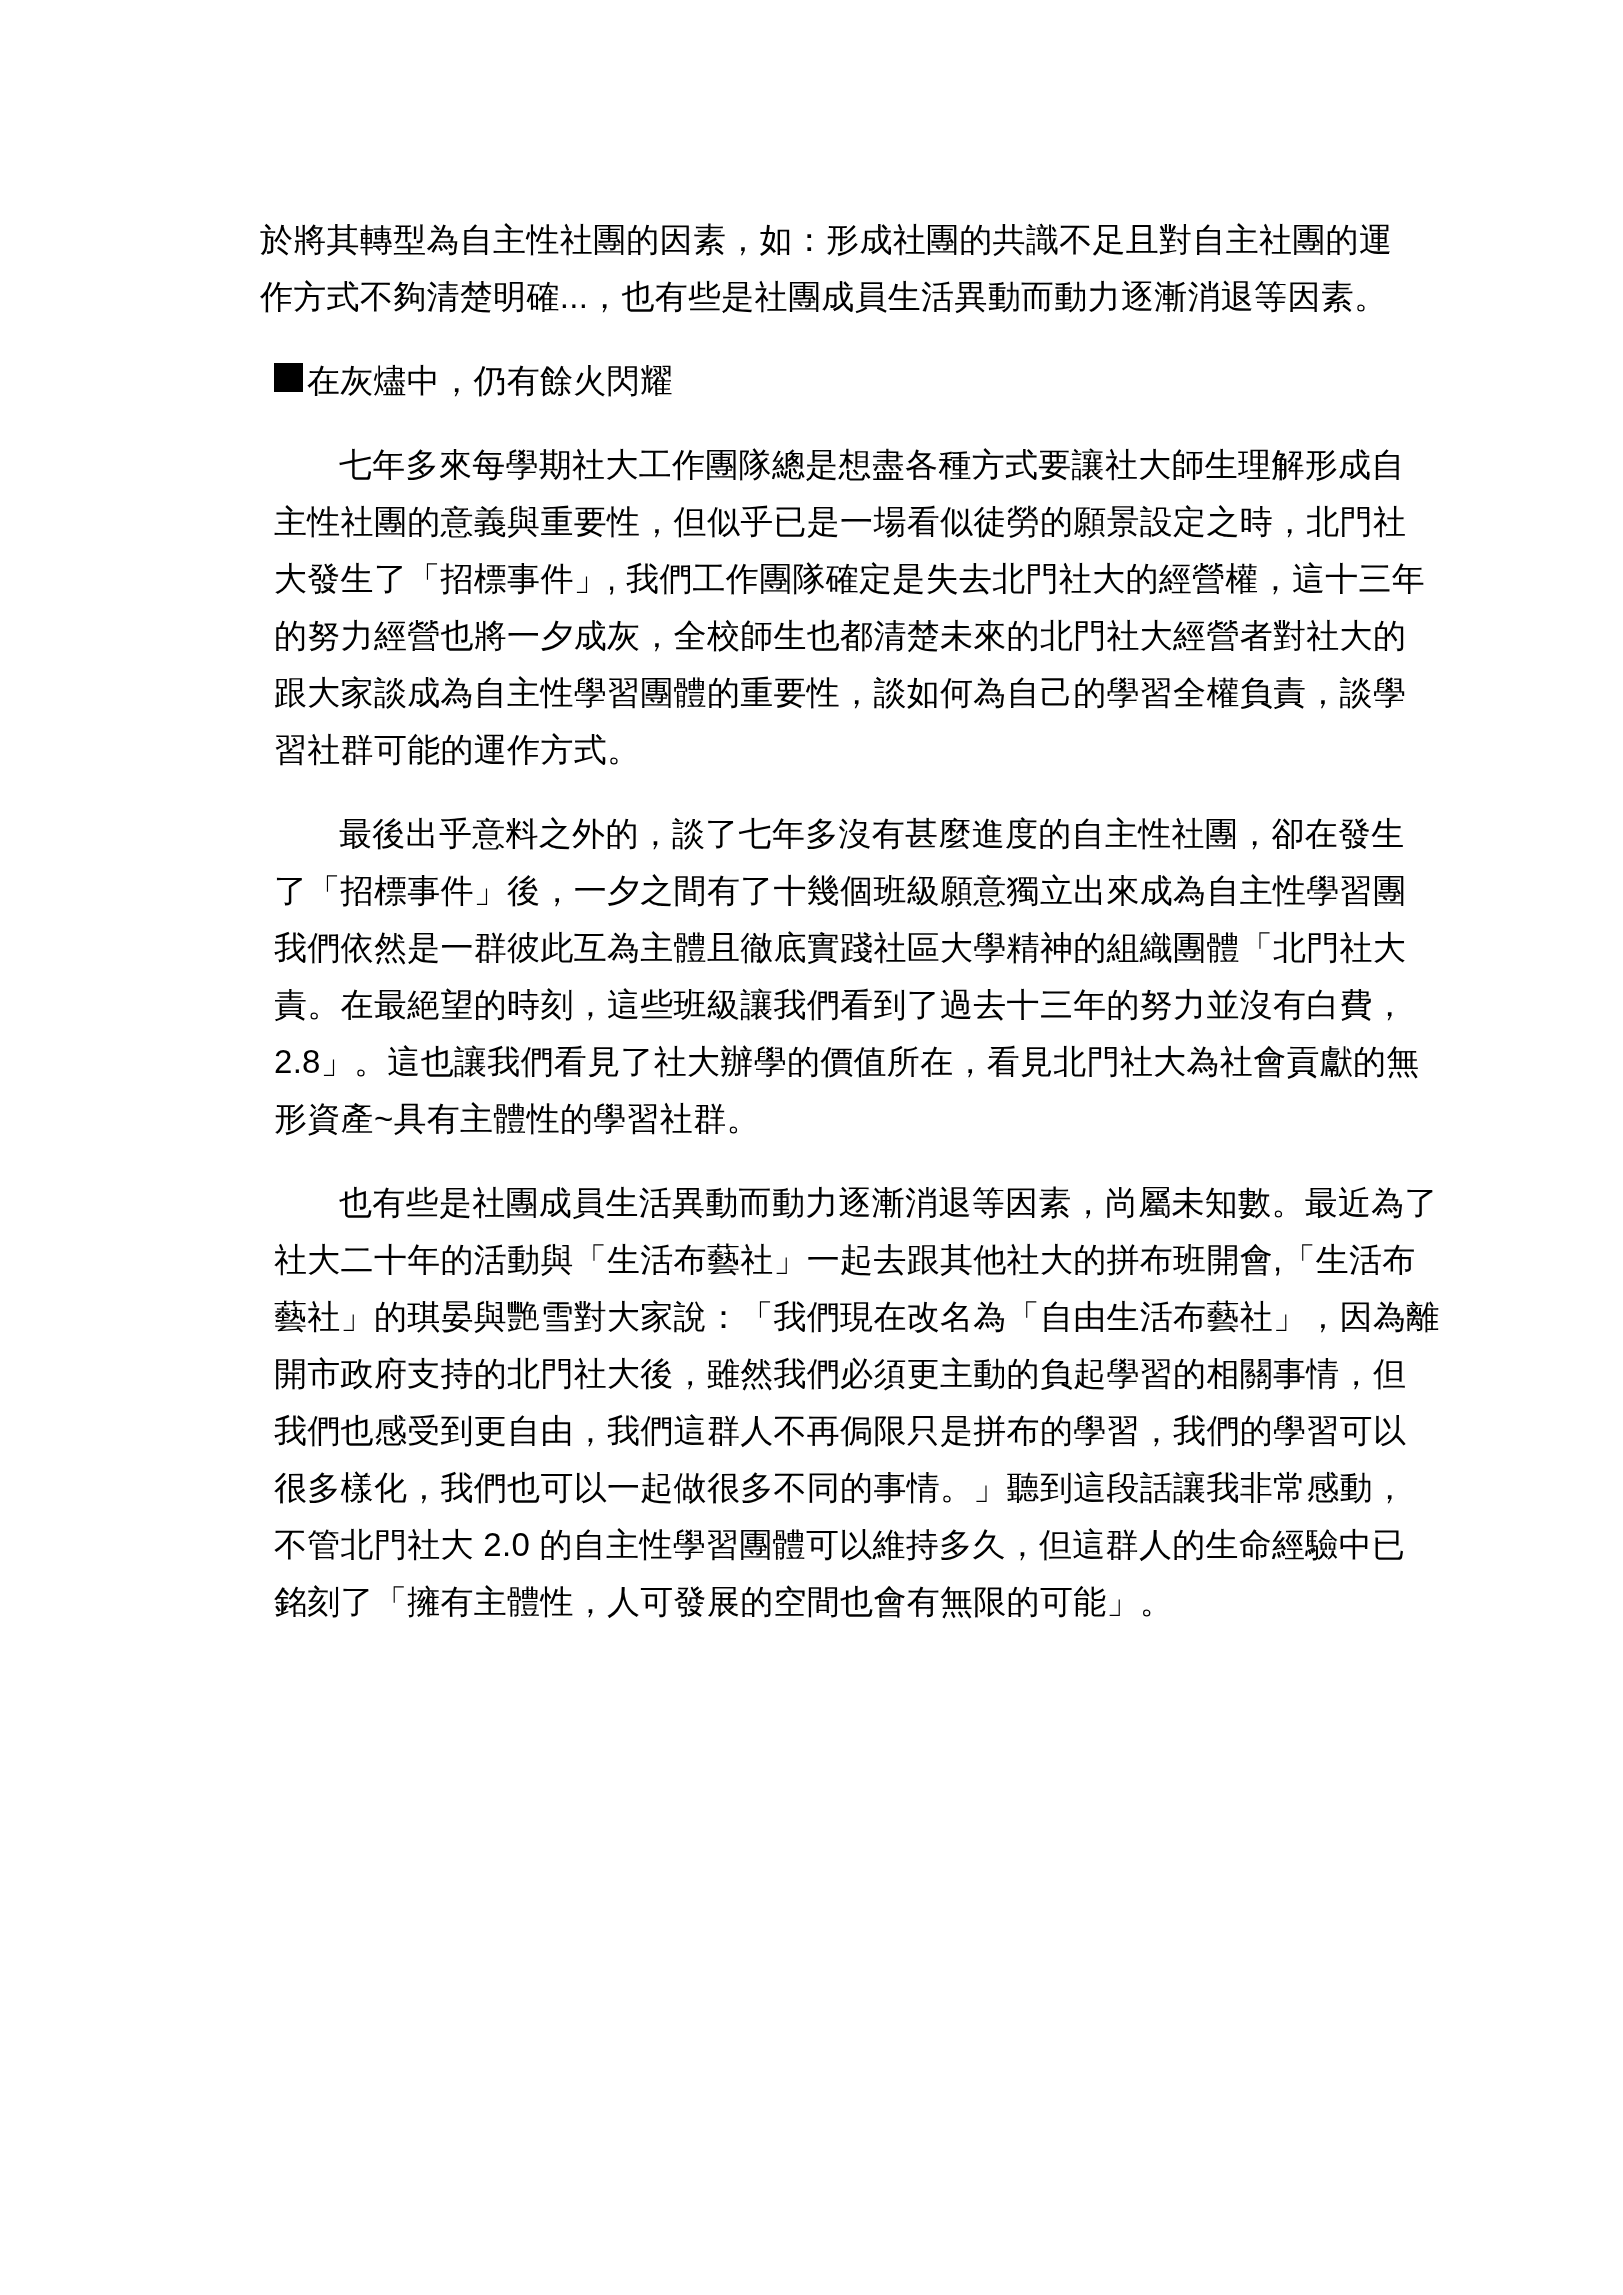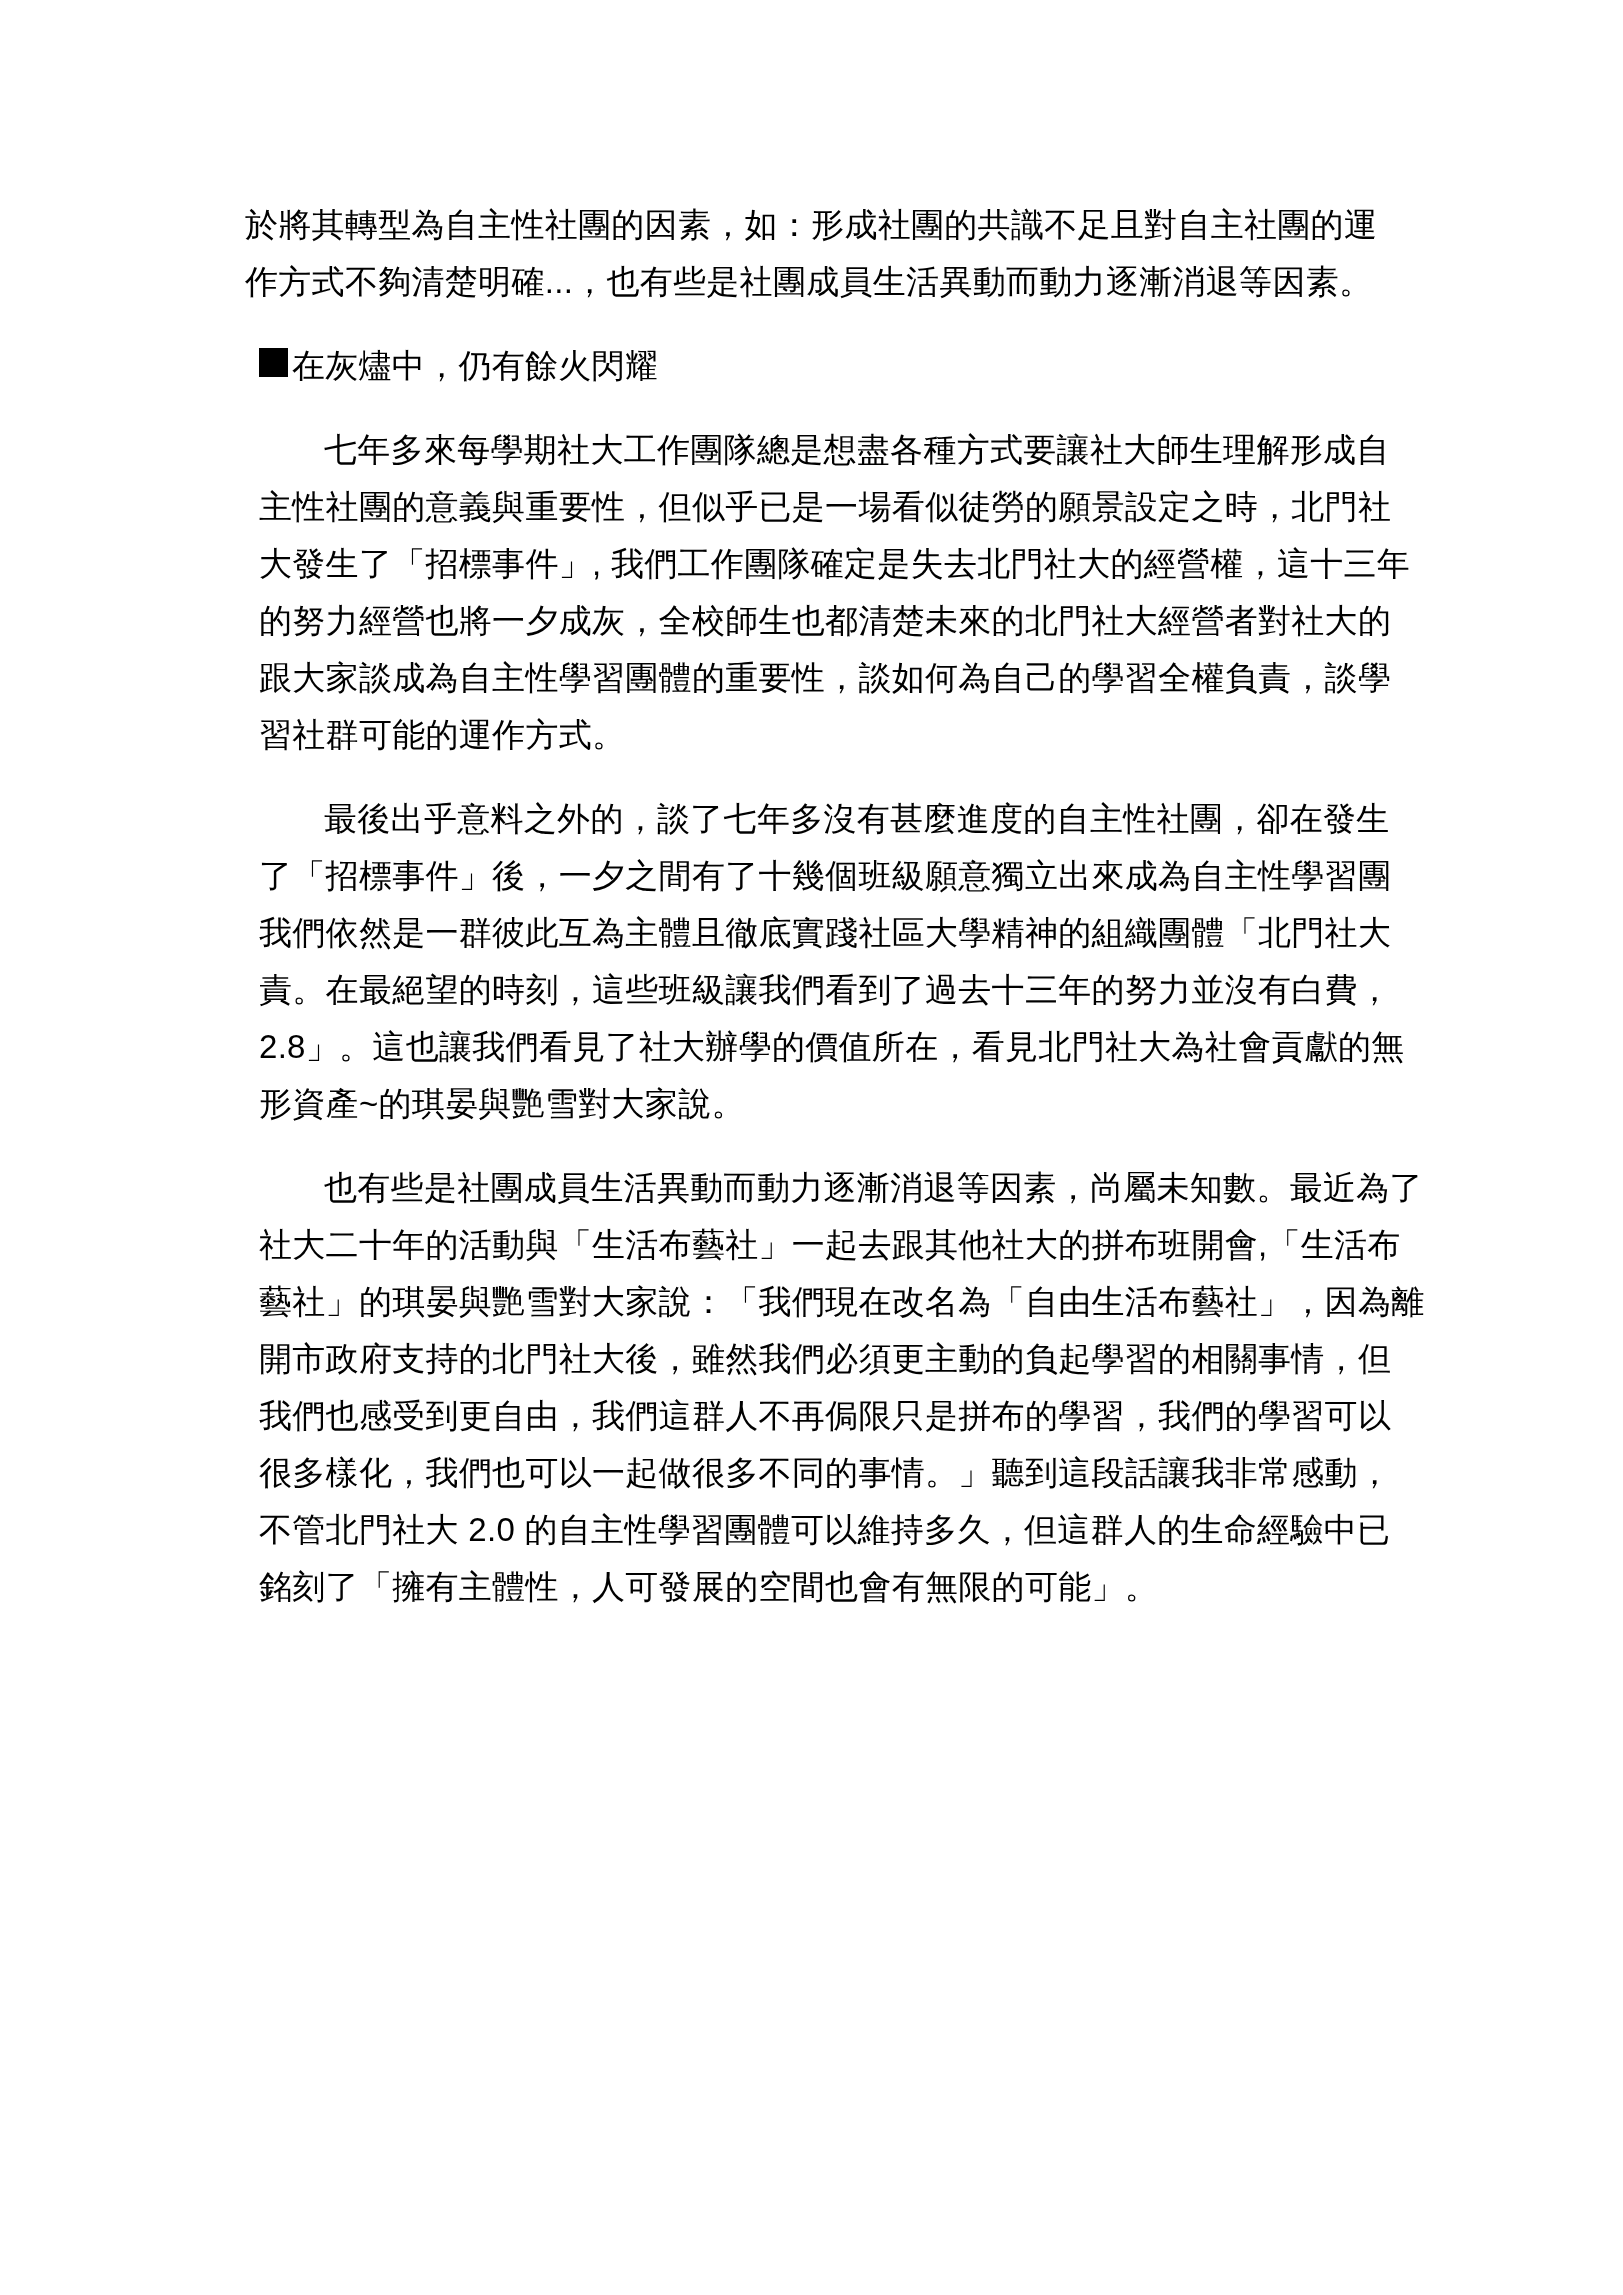--- a/index.html
+++ b/index.html
@@ -16,21 +16,21 @@
     font-family: "Liberation Sans", "DejaVu Sans", sans-serif;
     overflow: hidden;
   }
   .content {
     position: absolute;
     left: 245px;
     top: 196px;
     width: 1151px;
   }
   .para {
-    margin: 0;
+    margin: 15px;
   }
   .para + .para {
     margin-top: 27px;
     padding-left: 14px;
   }
   .line {
     font-size: 33px;
     line-height: 57px;
     white-space: nowrap;
     letter-spacing: 0.3px;
@@ -68,21 +68,21 @@
         <div class="line">的努力經營也將一夕成灰，全校師生也都清楚未來的北門社大經營者對社大的</div>
         <div class="line">跟大家談成為自主性學習團體的重要性，談如何為自己的學習全權負責，談學</div>
         <div class="line">習社群可能的運作方式。</div>
       </div>
       <div class="para">
         <div class="line indent-first">最後出乎意料之外的，談了七年多沒有甚麼進度的自主性社團，卻在發生</div>
         <div class="line">了「招標事件」後，一夕之間有了十幾個班級願意獨立出來成為自主性學習團</div>
         <div class="line">我們依然是一群彼此互為主體且徹底實踐社區大學精神的組織團體「北門社大</div>
         <div class="line">責。在最絕望的時刻，這些班級讓我們看到了過去十三年的努力並沒有白費，</div>
         <div class="line">2.8」。這也讓我們看見了社大辦學的價值所在，看見北門社大為社會貢獻的無</div>
-        <div class="line">形資產~的琪晏與艷雪對大家說。</div>
+        <div class="line">形資產~具有主體性的學習社群。</div>
       </div>
       <div class="para">
         <div class="line indent-first">也有些是社團成員生活異動而動力逐漸消退等因素，尚屬未知數。最近為了</div>
         <div class="line">社大二十年的活動與「生活布藝社」一起去跟其他社大的拼布班開會,「生活布</div>
         <div class="line">藝社」的琪晏與艷雪對大家說：「我們現在改名為「自由生活布藝社」，因為離</div>
         <div class="line">開市政府支持的北門社大後，雖然我們必須更主動的負起學習的相關事情，但</div>
         <div class="line">我們也感受到更自由，我們這群人不再侷限只是拼布的學習，我們的學習可以</div>
         <div class="line">很多樣化，我們也可以一起做很多不同的事情。」聽到這段話讓我非常感動，</div>
         <div class="line">不管北門社大 2.0 的自主性學習團體可以維持多久，但這群人的生命經驗中已</div>
         <div class="line">銘刻了「擁有主體性，人可發展的空間也會有無限的可能」。</div>

